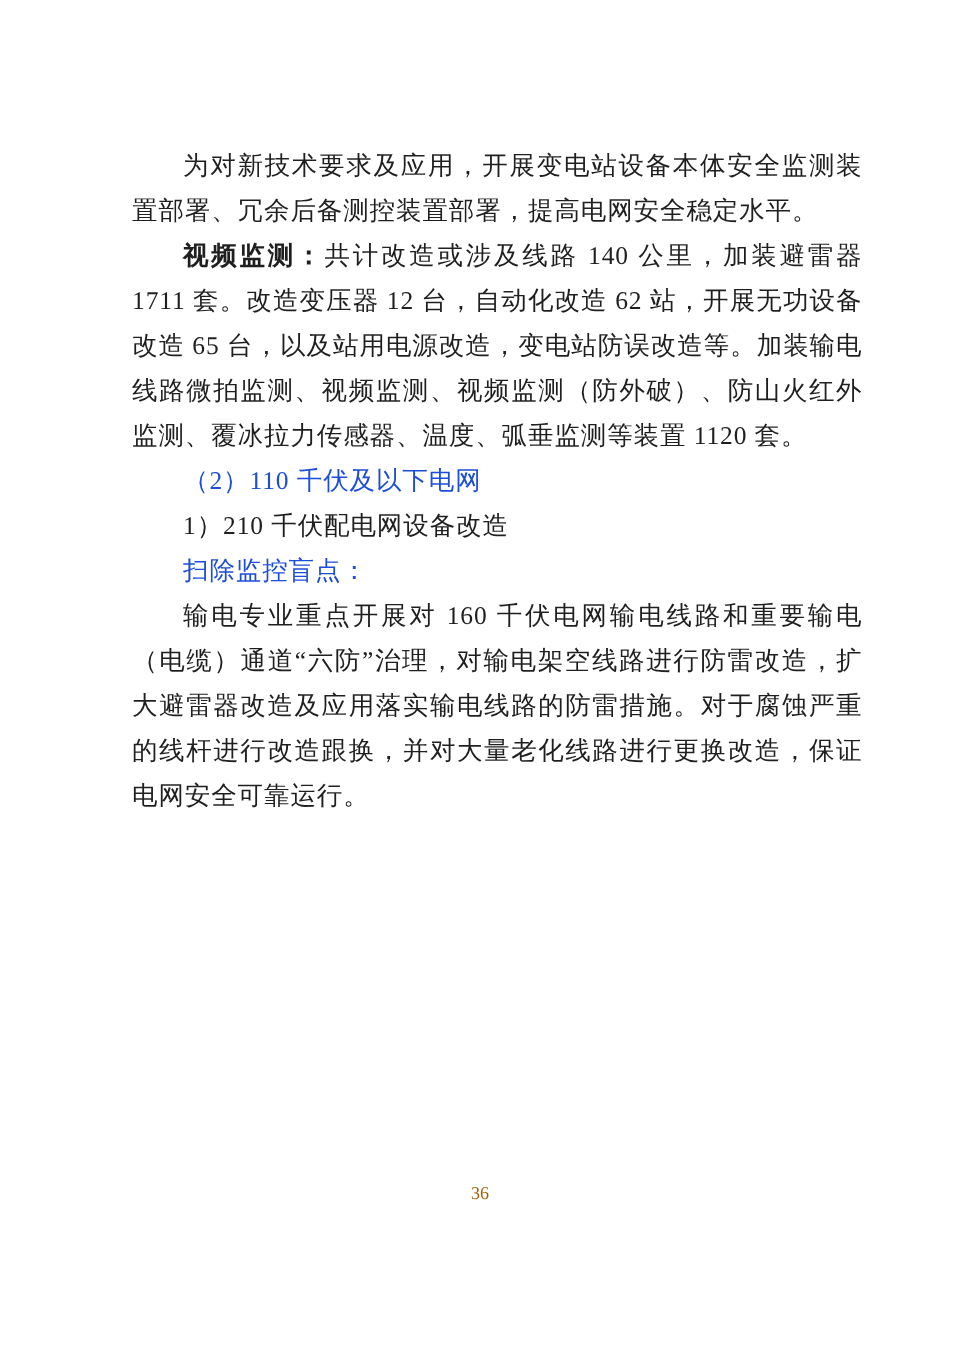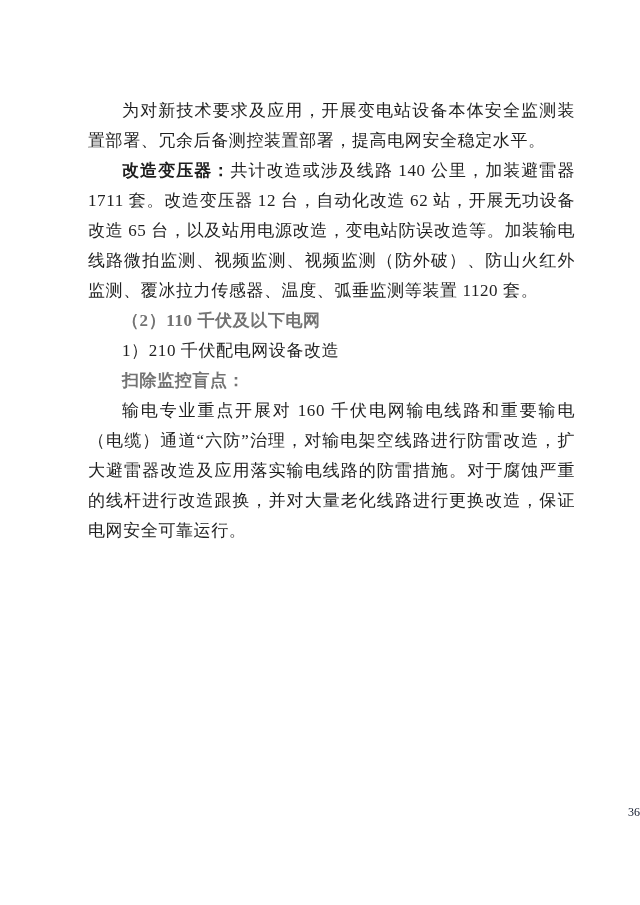--- a/index.html
+++ b/index.html
@@ -30,44 +30,44 @@
   }
   .content p {
     margin: 0;
     padding: 0;
     text-indent: 2em;
   }
   .bold {
     font-weight: bold;
   }
   .heading {
-    font-weight: bold;
-    color: #737373;
+    font-weight: normal;
+    color: #1d4ed8;
   }
   .footer {
     position: absolute;
-    top: 804px;
+    top: 787px;
     left: 0;
     width: 100%;
-    text-align: right;
+    text-align: center;
     font-size: 12px;
     line-height: 16px;
-    color: #0f172a;
+    color: #a16207;
     font-family: "Liberation Serif", "DejaVu Serif", serif;
   }
 </style>
 </head>
 <body>
 
 <div class="page">
   <div class="content">
 
     <p>为对新技术要求及应用，开展变电站设备本体安全监测装置部署、冗余后备测控装置部署，提高电网安全稳定水平。</p>
 
-    <p><span class="bold">改造变压器：</span><span>共计改造或涉及线路 140 公里，加装避雷器 1711 套。改造变压器 12 台，自动化改造 62 站，开展无功设备改造 65 台，以及站用电源改造，变电站防误改造等。加装输电线路微拍监测、视频监测、视频监测（防外破）、防山火红外监测、覆冰拉力传感器、温度、弧垂监测等装置 1120 套。</span></p>
+    <p><span class="bold">视频监测：</span><span>共计改造或涉及线路 140 公里，加装避雷器 1711 套。改造变压器 12 台，自动化改造 62 站，开展无功设备改造 65 台，以及站用电源改造，变电站防误改造等。加装输电线路微拍监测、视频监测、视频监测（防外破）、防山火红外监测、覆冰拉力传感器、温度、弧垂监测等装置 1120 套。</span></p>
 
     <p class="heading">（2）110 千伏及以下电网</p>
 
     <p>1）210 千伏配电网设备改造</p>
 
     <p class="heading">扫除监控盲点：</p>
 
     <p>输电专业重点开展对 160 千伏电网输电线路和重要输电（电缆）通道“六防”治理，对输电架空线路进行防雷改造，扩大避雷器改造及应用落实输电线路的防雷措施。对于腐蚀严重的线杆进行改造跟换，并对大量老化线路进行更换改造，保证电网安全可靠运行。</p>
 
 

